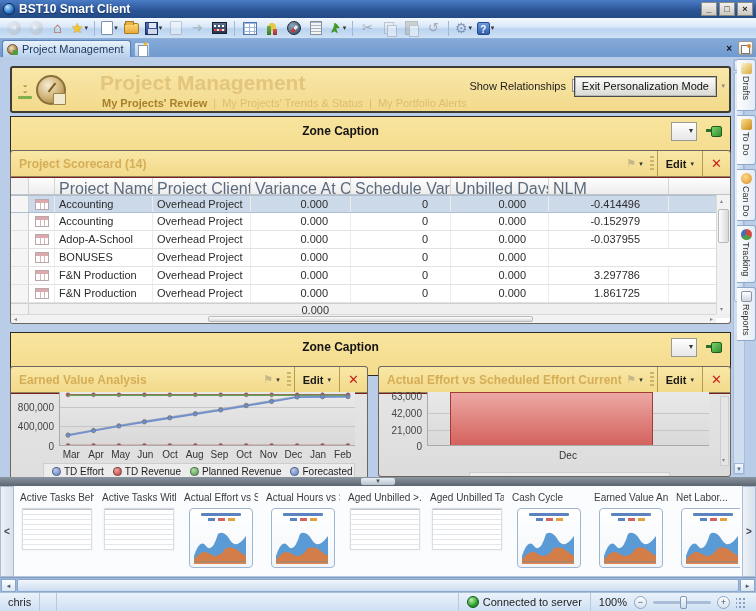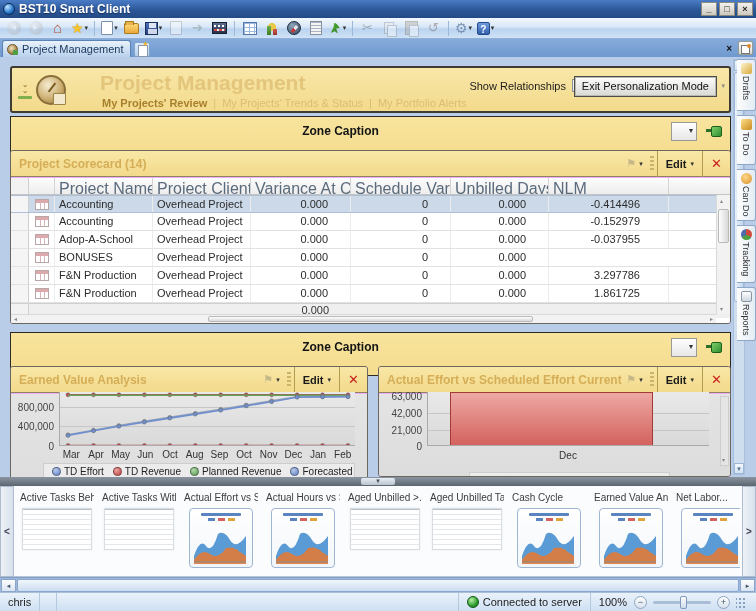--- a/index.html
+++ b/index.html
@@ -107,21 +107,21 @@
   .zonebar { position:absolute; left:0; width:721px; height:44px; background:linear-gradient(180deg,#f8e49d,#f4dc8e);
     border:1px solid #2c2a24; border-radius:0; }
   .zonebar .cap { position:absolute; left:0; right:60px; top:7px; text-align:center; font-weight:bold; font-size:12px; color:#141414; }
   .zone-dd { position:absolute; right:33px; top:5px; width:26px; height:19px; background:linear-gradient(180deg,#fff,#e6e6e6); border:1px solid #9a9a94; }
   .zone-dd:after { content:"▾"; position:absolute; right:3px; top:3px; font-size:8px; color:#333; }
   .zone-pin { position:absolute; right:8px; top:8px; width:16px; height:12px; }
   .zone-pin:before { content:""; position:absolute; left:0; top:4px; width:6px; height:3px; background:#2c6e2c; }
   .zone-pin:after { content:""; position:absolute; left:5px; top:1px; width:9px; height:9px; background:linear-gradient(135deg,#7fd06a,#2f8e2f); border:1px solid #1d5c1d; border-radius:2px; }
 
   
-  .panel { position:absolute; border:1px solid #6b675c; border-radius:3px; background:#f0abfc; overflow:hidden; }
+  .panel { position:absolute; border:1px solid #6b675c; border-radius:3px; background:#7f1d1d; overflow:hidden; }
   .panel-hd { height:26px; background:linear-gradient(180deg,#f8e7a6,#f3da8b); border-bottom:1px solid #8e845f; position:relative; display:flex; align-items:center; }
   .panel-hd .pt { margin-left:8px; font-weight:bold; font-size:12px; color:#d5ae57; flex:1; white-space:nowrap; overflow:hidden; }
   .flagbox { display:flex; align-items:center; gap:2px; color:#c5b787; font-size:11px; margin-right:4px; }
   .dots-sep { width:4px; height:16px; margin:0 3px; background:repeating-linear-gradient(180deg,#c9b468 0 2px,transparent 2px 4px); }
   .editbtn { display:flex; align-items:center; gap:3px; padding:8px 8px; height:26px; border-left:1px solid #b49c4f; font-size:11px; font-weight:bold; color:#1a1a1a; }
   .closebtn { width:28px; height:26px; border-left:1px solid #b49c4f; color:#c9201d; font-weight:bold; font-size:13px; text-align:center; line-height:25px; }
 
   
   .sc-table { position:absolute; left:0; top:27px; right:0; bottom:0; background:#fff; }
   .sc-colhead { display:flex; height:17px; background:linear-gradient(180deg,#fdfdfd,#ededed); border-bottom:1px solid #c4c4c4; color:#5a6b7d; }

